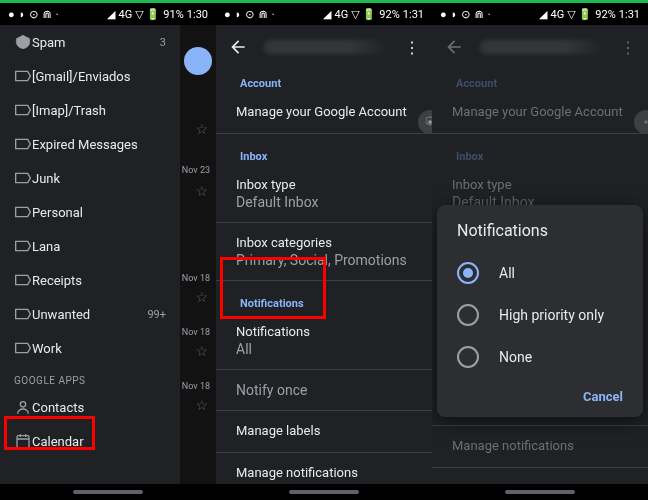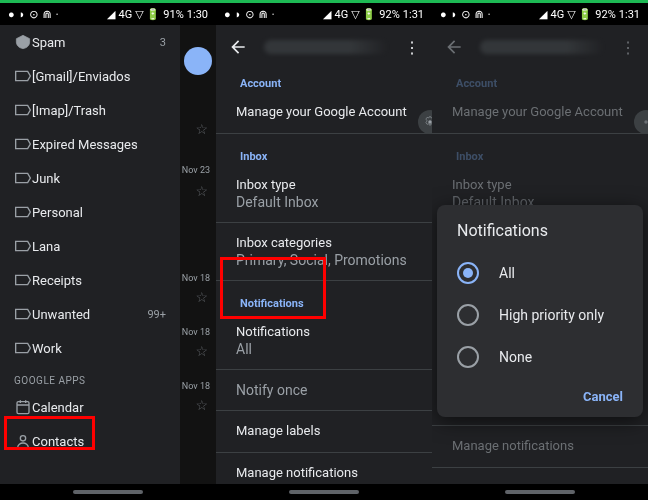--- a/index.html
+++ b/index.html
@@ -164,34 +164,34 @@
             <svg width="16" height="12" viewBox="0 0 24 16">
               <path fill="none" stroke="#9aa0a6" stroke-width="2" d="M1 1h18l4 7-4 7H1z"></path>
             </svg>
           </span>
           <span class="lbl">Work</span>
         </div>
       <div class="drawer-hdr">GOOGLE APPS</div>
       <div class="drawer-item">
           <span class="ico">
             <svg width="16" height="16" viewBox="0 0 24 24">
+              <circle cx="12" cy="8" r="4" fill="none" stroke="#9aa0a6" stroke-width="2"></circle>
+              <path fill="none" stroke="#9aa0a6" stroke-width="2" d="M4 22c0-4 4-7 8-7s8 3 8 7"></path>
+            </svg>
+          </span>
+          <span class="lbl">Contacts</span>
+        </div>
+      <div class="drawer-item">
+          <span class="ico">
+            <svg width="16" height="16" viewBox="0 0 24 24">
               <rect x="3" y="4" width="18" height="18" rx="2" fill="none" stroke="#9aa0a6" stroke-width="2"></rect>
               <path stroke="#9aa0a6" stroke-width="2" d="M3 9h18M8 2v4M16 2v4"></path>
             </svg>
           </span>
           <span class="lbl">Calendar</span>
-        </div>
-      <div class="drawer-item">
-          <span class="ico">
-            <svg width="16" height="16" viewBox="0 0 24 24">
-              <circle cx="12" cy="8" r="4" fill="none" stroke="#9aa0a6" stroke-width="2"></circle>
-              <path fill="none" stroke="#9aa0a6" stroke-width="2" d="M4 22c0-4 4-7 8-7s8 3 8 7"></path>
-            </svg>
-          </span>
-          <span class="lbl">Contacts</span>
         </div>
 
     </div>
     <div class="highlight" style="left:4px;bottom:34px;width:85px;height:28px"></div>
   </div>
   <div class="navbar">
       <div class="navhandle"></div>
     </div>
 </div>
 

